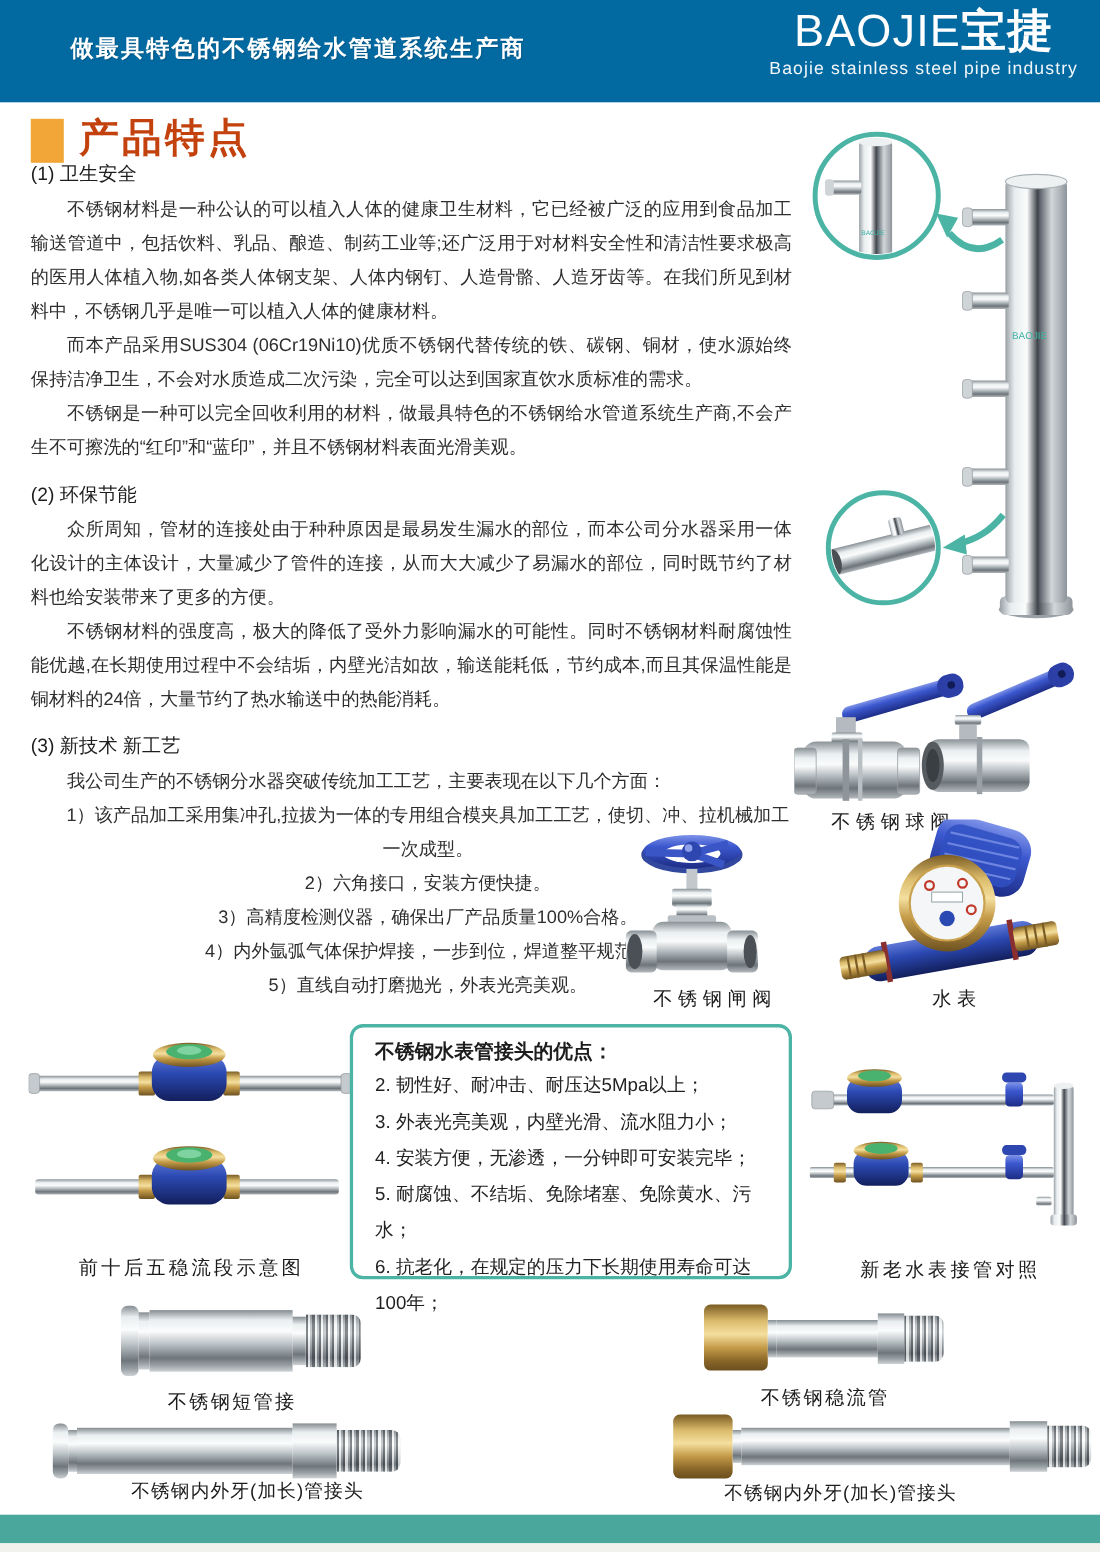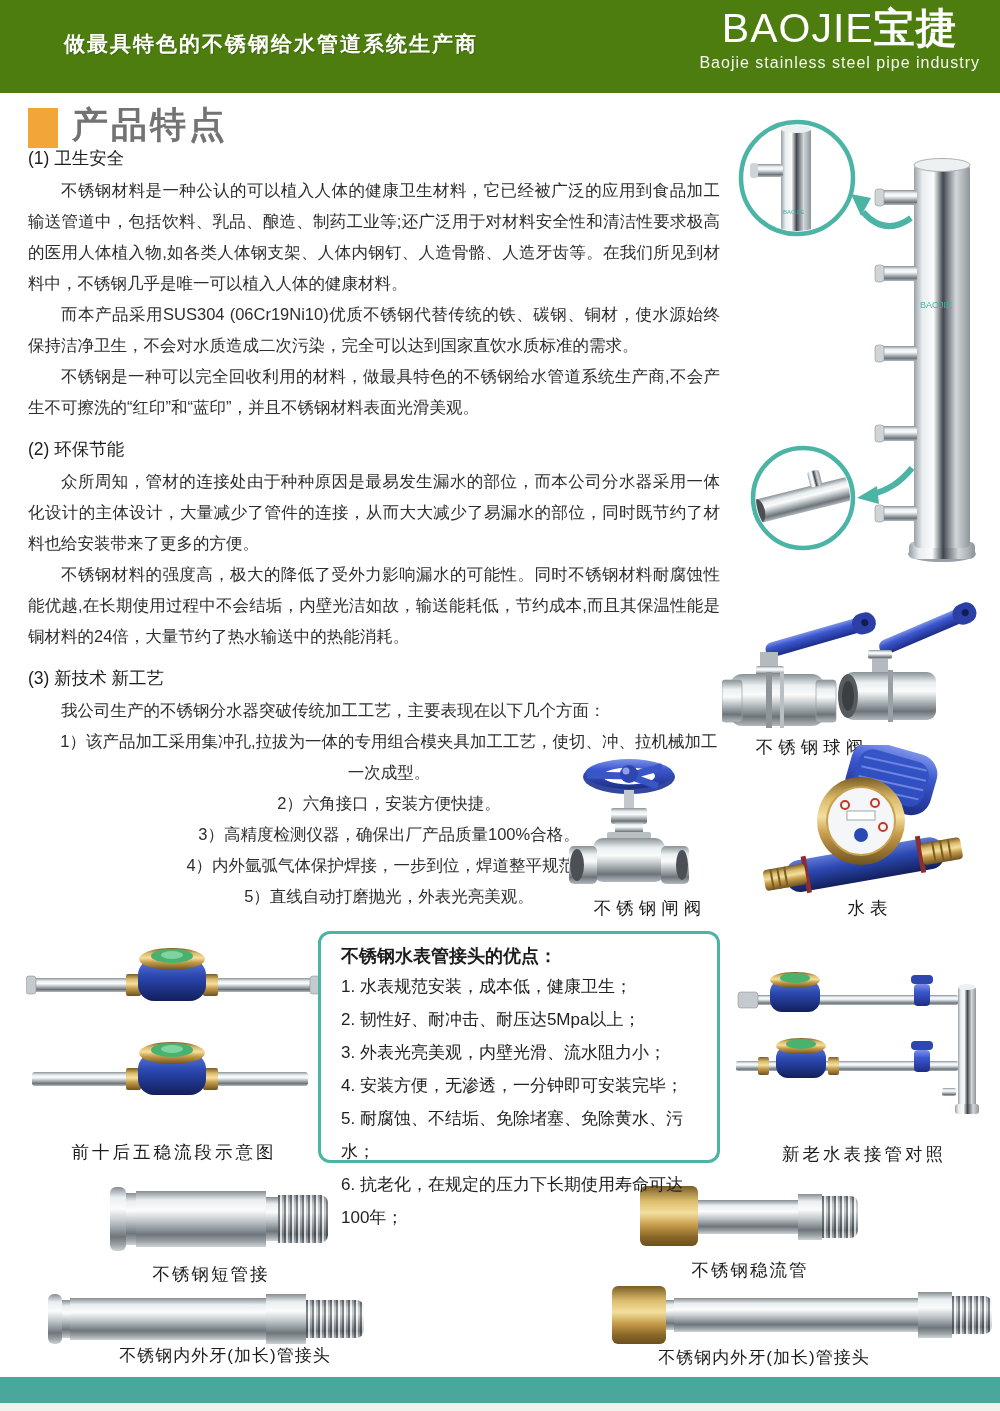--- a/index.html
+++ b/index.html
@@ -1,29 +1,29 @@
 <!DOCTYPE html>
 <html><head>
 <meta charset="utf-8">
 <style>
   html,body{margin:0;padding:0;background:#fff;}
   .page{position:relative;width:1000px;height:1411px;background:#fff;overflow:hidden;
         font-family:"Liberation Sans","DejaVu Sans",sans-serif;color:#2e2e2e;}
   
-  .header{position:absolute;left:0;top:0;width:1000px;height:93px;background:#4d7c0f;}
+  .header{position:absolute;left:0;top:0;width:1000px;height:93px;background:#0369a1;}
   .slogan{position:absolute;left:64px;top:30px;font-size:21px;font-weight:bold;color:#fff;
           letter-spacing:2px;text-shadow:1px 1px 1px rgba(0,0,0,.18);}
   .logo{position:absolute;right:20px;top:8px;text-align:center;color:#fff;line-height:1;}
   .logo-main{font-size:41px;letter-spacing:1px;font-weight:normal;}
   .logo-cn{font-weight:bold;}
   .logo-tag{font-size:16px;letter-spacing:1px;margin-top:6px;opacity:.95;}
   
   .title-square{position:absolute;left:28px;top:108px;width:30px;height:40px;background:#f1a637;}
   .page-title{position:absolute;left:72px;top:101px;font-size:36px;font-weight:bold;
-              color:#737373;letter-spacing:3px;}
+              color:#c2410c;letter-spacing:3px;}
   
   .body-text{position:absolute;left:28px;top:140px;width:692px;font-size:16.5px;}
   .body-text h3{font-size:17.5px;font-weight:normal;color:#1d1d1d;margin:14px 0 5px 0;}
   .body-text h3.first{margin-top:6px;}
   .body-text p{margin:0;line-height:31px;text-indent:2em;text-align:justify;color:#2e2e2e;}
   .body-text p.li{text-indent:0;margin-left:30px;text-align:center;}
   
   .caption{position:absolute;text-align:center;font-size:17.5px;color:#1c1c1c;letter-spacing:1px;}
   .caption-wide{letter-spacing:5px;}
   
@@ -279,21 +279,20 @@
       <rect x="112" y="-26" width="68" height="42" rx="16" fill="url(#gBlueBody)"></rect>
       <ellipse cx="146" cy="-26" rx="33" ry="11" fill="url(#gBrassY)"></ellipse>
       <ellipse cx="146" cy="-29" rx="21" ry="7" fill="#49b26e"></ellipse>
       <ellipse cx="146" cy="-30" rx="11" ry="4" fill="#7fd3a0"></ellipse>
     </g>
   </svg>
   <div class="caption" style="left:26px;top:1140px;width:296px;letter-spacing:3px">前十后五稳流段示意图</div>
 
   <div class="adv-box">
     <div class="adv-title">不锈钢水表管接头的优点：</div>
-    <div class="adv-item">1. 水表规范安装，成本低，健康卫生；</div>
     <div class="adv-item">2. 韧性好、耐冲击、耐压达5Mpa以上；</div>
     <div class="adv-item">3. 外表光亮美观，内壁光滑、流水阻力小；</div>
     <div class="adv-item">4. 安装方便，无渗透，一分钟即可安装完毕；</div>
     <div class="adv-item">5. 耐腐蚀、不结垢、免除堵塞、免除黄水、污水；</div>
     <div class="adv-item">6. 抗老化，在规定的压力下长期使用寿命可达100年；</div>
   </div>
 
   <svg class="fig" style="left:736px;top:940px" width="256" height="200" viewBox="0 0 256 200">
     <g>
       <rect x="222" y="46" width="18" height="122" rx="4" fill="url(#gSteelX)"></rect>

